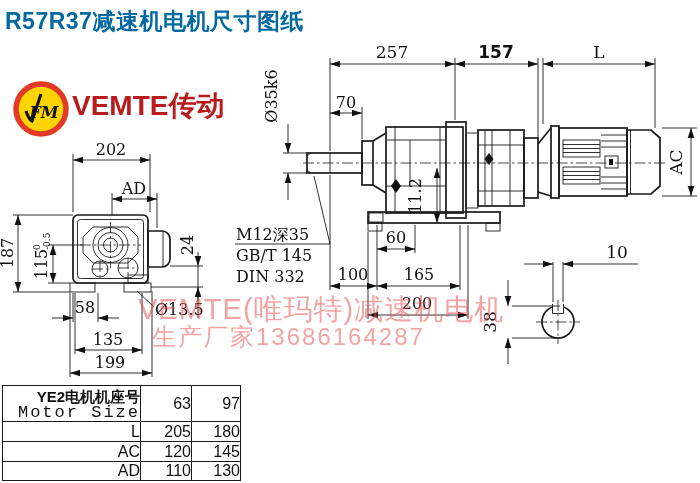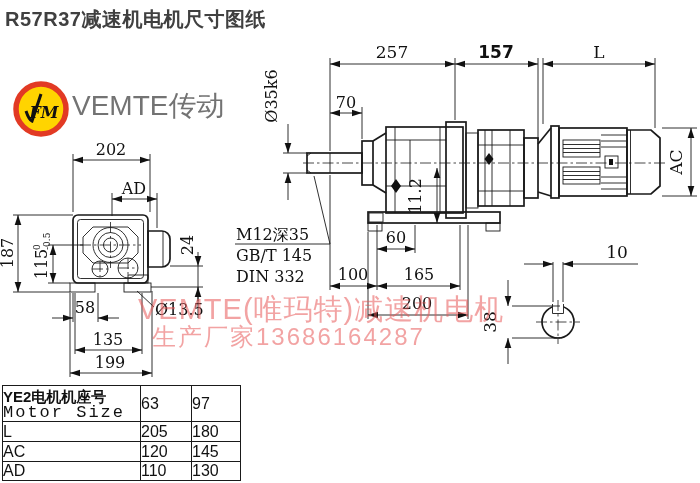--- a/index.html
+++ b/index.html
@@ -1,39 +1,39 @@
 <!DOCTYPE html>
 <html><head>
 <meta charset="utf-8">
 <style>
   *{margin:0;padding:0;box-sizing:border-box}
   html,body{width:700px;height:483px}
   body{position:relative;background:#fff;font-family:"Liberation Sans",sans-serif;overflow:hidden}
 
-  .title{position:absolute;left:5px;top:6px;font-size:20px;font-weight:bold;color:#404040;letter-spacing:.5px;white-space:nowrap}
-  .brand{position:absolute;left:72px;top:87px;font-size:28px;font-weight:normal;color:#737373;white-space:nowrap}
+  .title{position:absolute;left:5px;top:6px;font-size:23px;font-weight:bold;color:#0369a1;letter-spacing:.5px;white-space:nowrap}
+  .brand{position:absolute;left:72px;top:87px;font-size:28px;font-weight:bold;color:#b91c1c;white-space:nowrap}
   .logo{position:absolute;left:13px;top:80px}
 
   .wm{position:absolute;color:rgba(231,88,88,.55);font-weight:normal;white-space:nowrap;z-index:6;pointer-events:none}
   .wm1{left:138px;top:290px;font-size:29px;letter-spacing:1px}
   .wm2{left:152px;top:321px;font-size:24px;letter-spacing:2px}
 
   svg.draw{position:absolute;left:0;top:0}
   svg text{font-family:"DejaVu Serif","Liberation Serif",serif;font-size:16px;fill:#111}
   svg text.bold-dim{font-family:"DejaVu Sans","Liberation Sans",sans-serif;font-weight:bold;font-size:17px}
   svg text.big{font-size:17px}
   svg text.small{font-size:9px}
   .ol{stroke:#1a1a1a;stroke-width:1.7;fill:none}
   .tl{stroke:#1a1a1a;stroke-width:.9;fill:none}
   .dl{stroke:#1a1a1a;stroke-width:.9;fill:none}
   .cl{stroke:#1a1a1a;stroke-width:.8;fill:none;stroke-dasharray:11 3 2.5 3}
   .blk{fill:#111;stroke:none}
 
   table.spec{position:absolute;left:2px;top:385px;border-collapse:collapse;table-layout:fixed;z-index:7;background:#fff0}
-  table.spec td{border:1.6px solid #1a1a1a;text-align:left;vertical-align:middle;font-size:16px;color:#111;padding:0}
+  table.spec td{border:1.6px solid #1a1a1a;text-align:right;vertical-align:middle;font-size:16px;color:#111;padding:0}
   table.spec .cn{font-size:15px;font-weight:bold;line-height:17px}
   table.spec .en{font-family:"Liberation Mono","DejaVu Sans Mono",monospace;font-size:17px;letter-spacing:2px;line-height:15px}
 </style>
 </head>
 <body>
 
 <div class="title">R57R37减速机电机尺寸图纸</div>
 
 <svg class="logo" width="56" height="58" viewBox="0 0 56 58">
   <circle cx="28" cy="29" r="25" fill="#ffd400" stroke="#e23a24" stroke-width="5.5"></circle>

